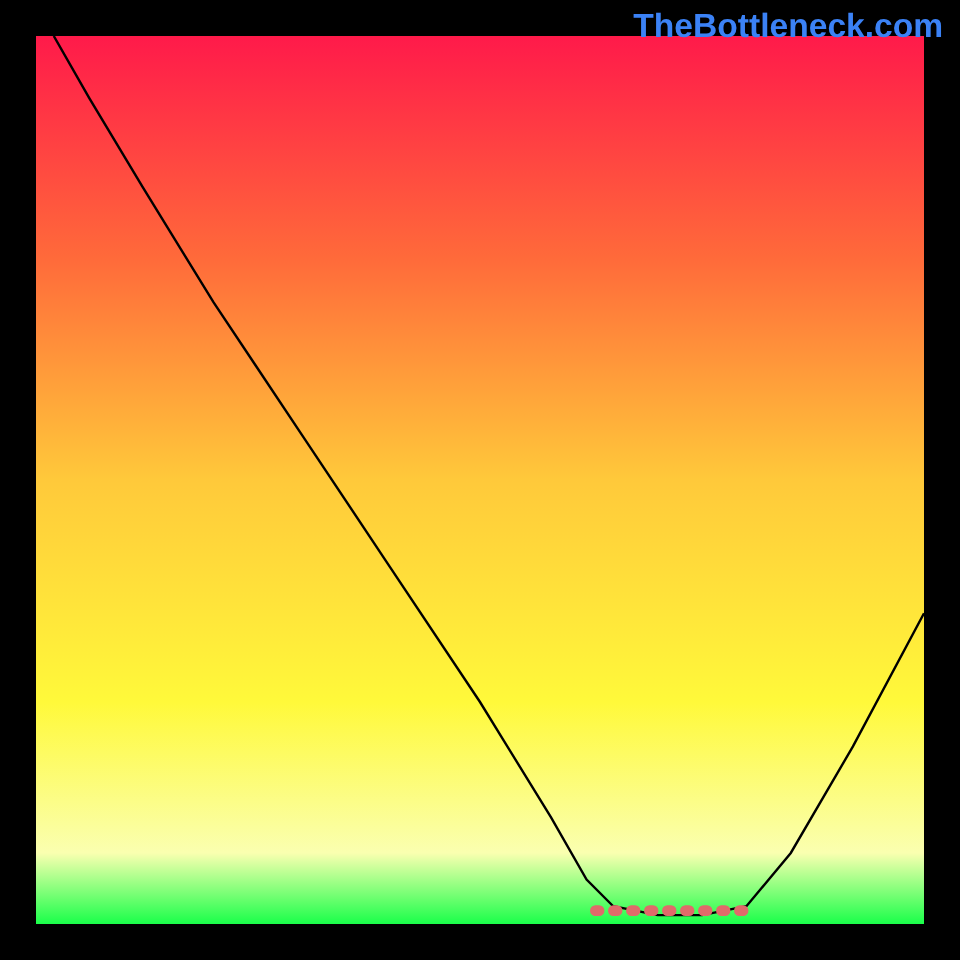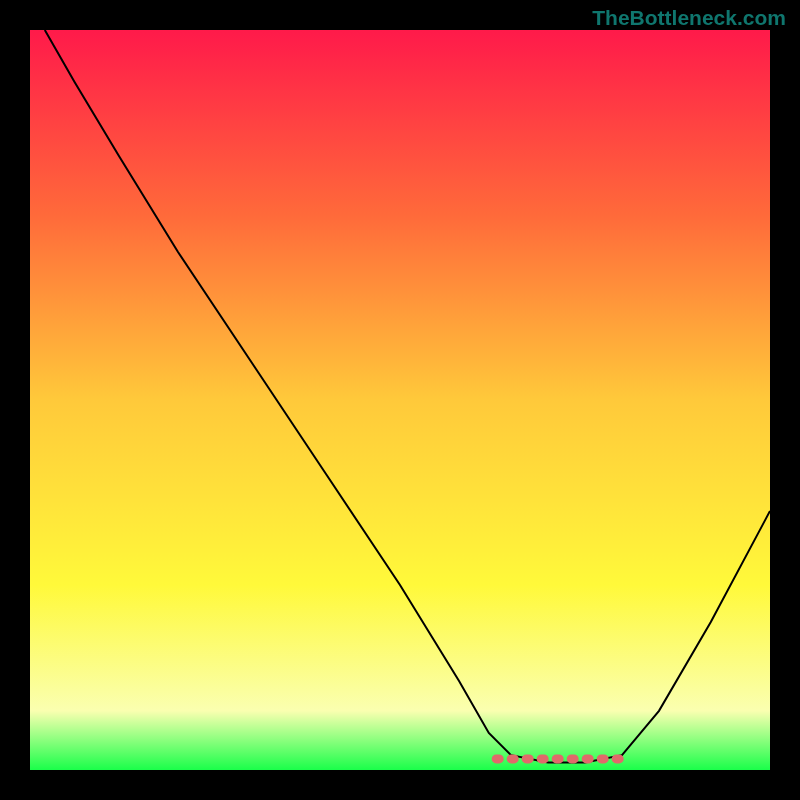--- a/index.html
+++ b/index.html
@@ -14,22 +14,22 @@
   .container {
     position: relative;
     width: 800px;
     height: 800px;
     background: #000;
   }
   .watermark {
     position: absolute;
     top: 6px;
     right: 14px;
-    color: #0f766e;
-    font-size: 21px;
+    color: #3b82f6;
+    font-size: 28px;
     font-weight: bold;
     z-index: 10;
   }
   .plot-area {
     position: absolute;
     left: 30px;
     top: 30px;
     width: 740px;
     height: 740px;
   }

